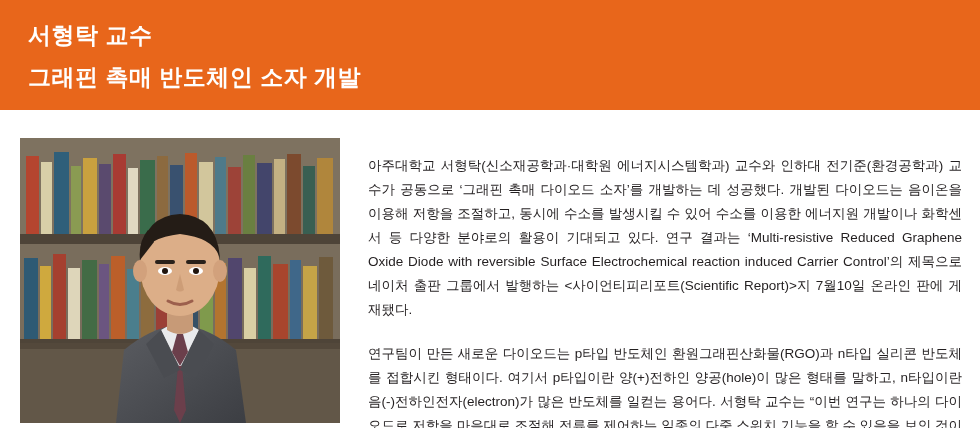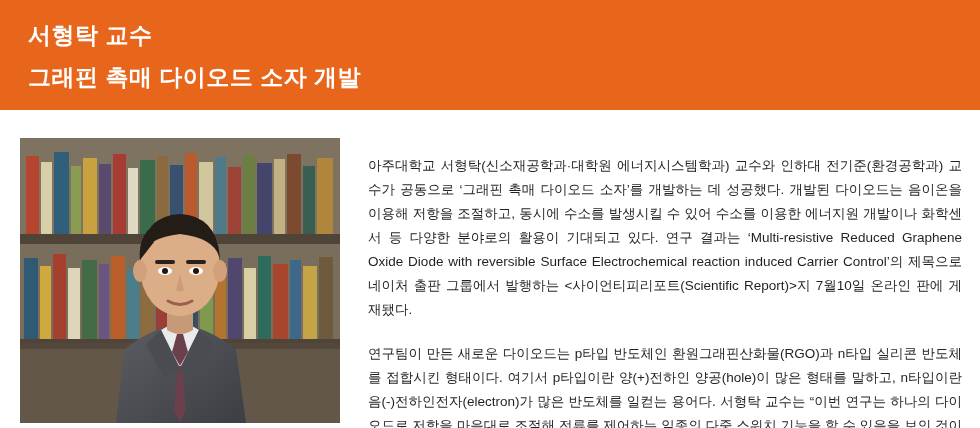--- a/index.html
+++ b/index.html
@@ -81,21 +81,21 @@
     margin-bottom: 0;
   }
 </style>
 </head>
 <body>
 
 <div class="page">
 
   <div class="header-banner">
     <div class="header-title">서형탁 교수</div>
-    <div class="header-subtitle">그래핀 촉매 다이오드 소자 개발</div>
+    <div class="header-subtitle">그래핀 촉매 반도체인 소자 개발</div>
   </div>
 
   <div class="content">
 
     <div class="photo">
       <svg width="320" height="285" viewBox="0 0 320 285" xmlns="http://www.w3.org/2000/svg" aria-hidden="true">
         <defs>
           <linearGradient id="wallg" x1="0" y1="0" x2="0" y2="1">
             <stop offset="0%" stop-color="#8c7f6e"></stop>
             <stop offset="100%" stop-color="#6b604f"></stop>

